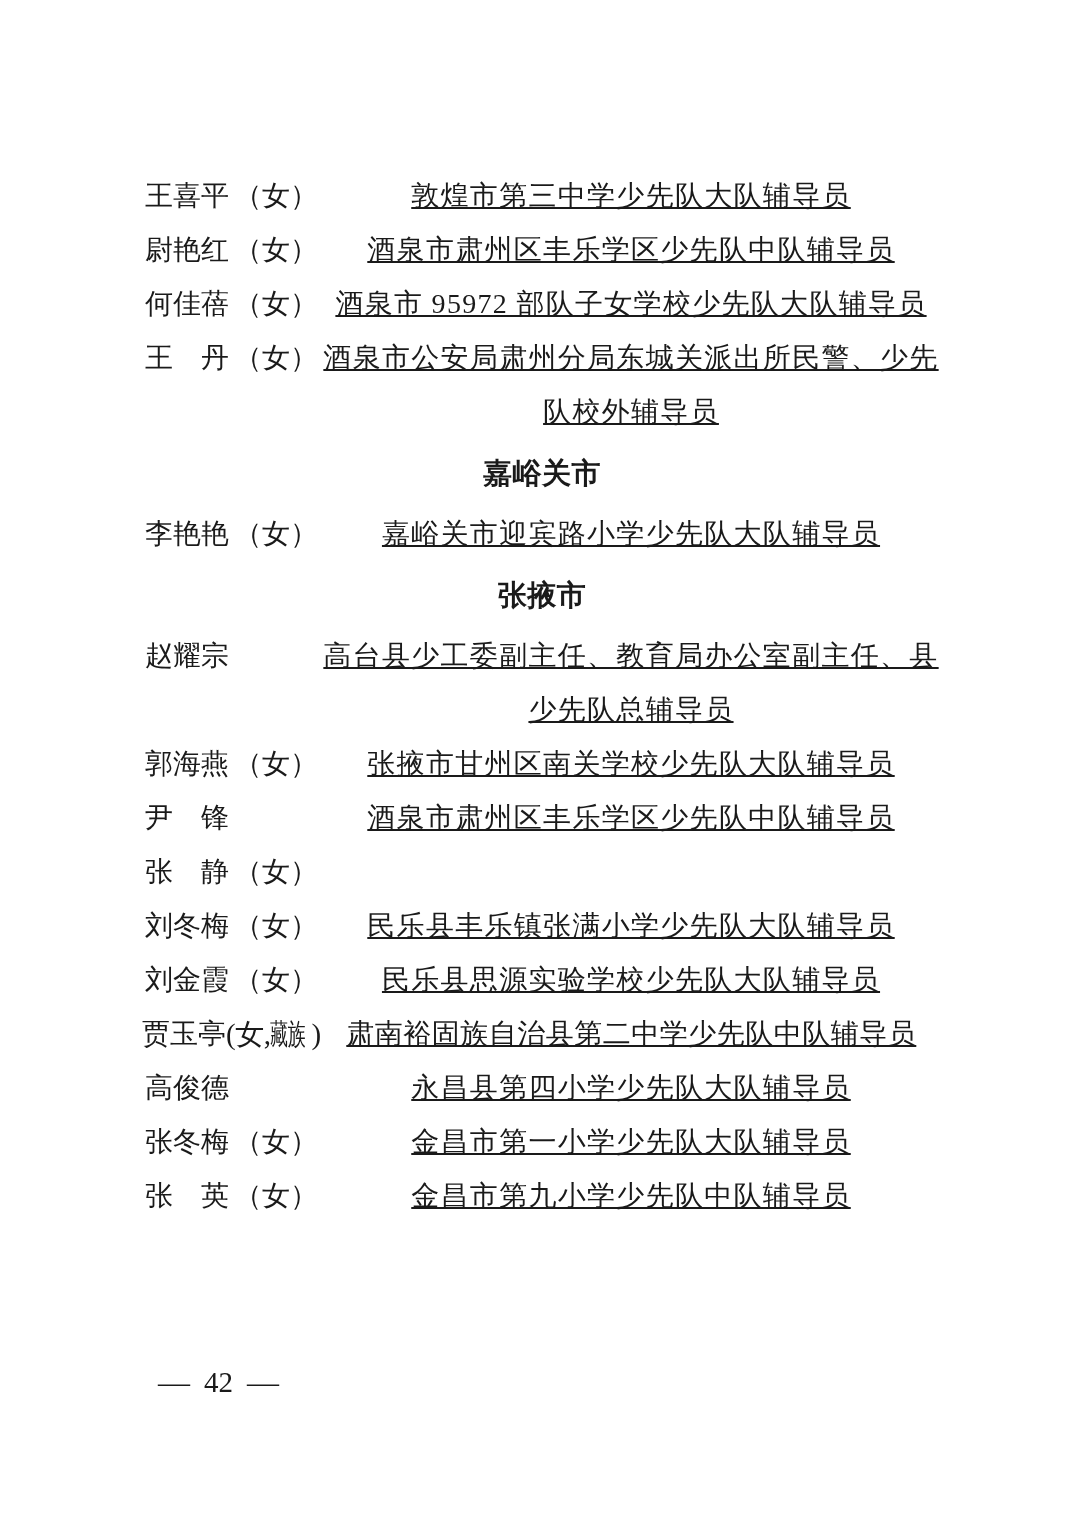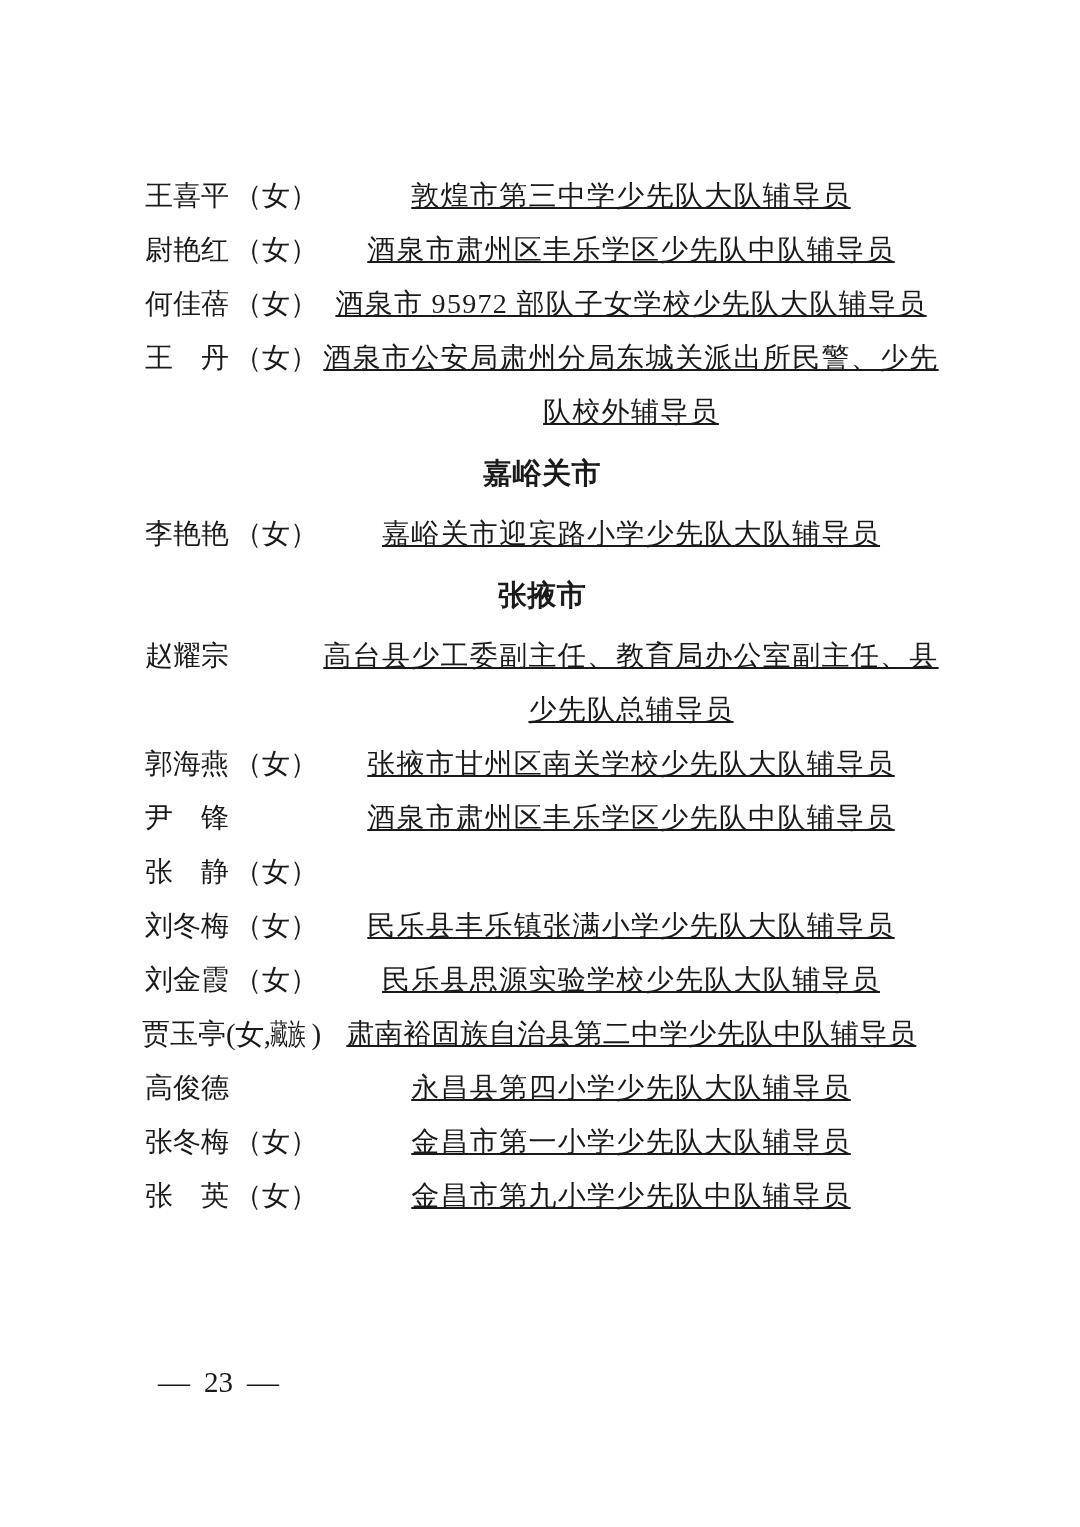--- a/index.html
+++ b/index.html
@@ -158,16 +158,16 @@
     <div class="row">
       <span class="name">张　英</span>
       <span class="gender">（女）</span>
       <span class="desc">金昌市第九小学少先队中队辅导员</span>
     </div>
 
   </main>
 
   <div class="footer">
     <span class="dash">—</span>
-    <span>23</span>
+    <span>42</span>
     <span class="dash">—</span>
   </div>
 </div>
 
 </body></html>

